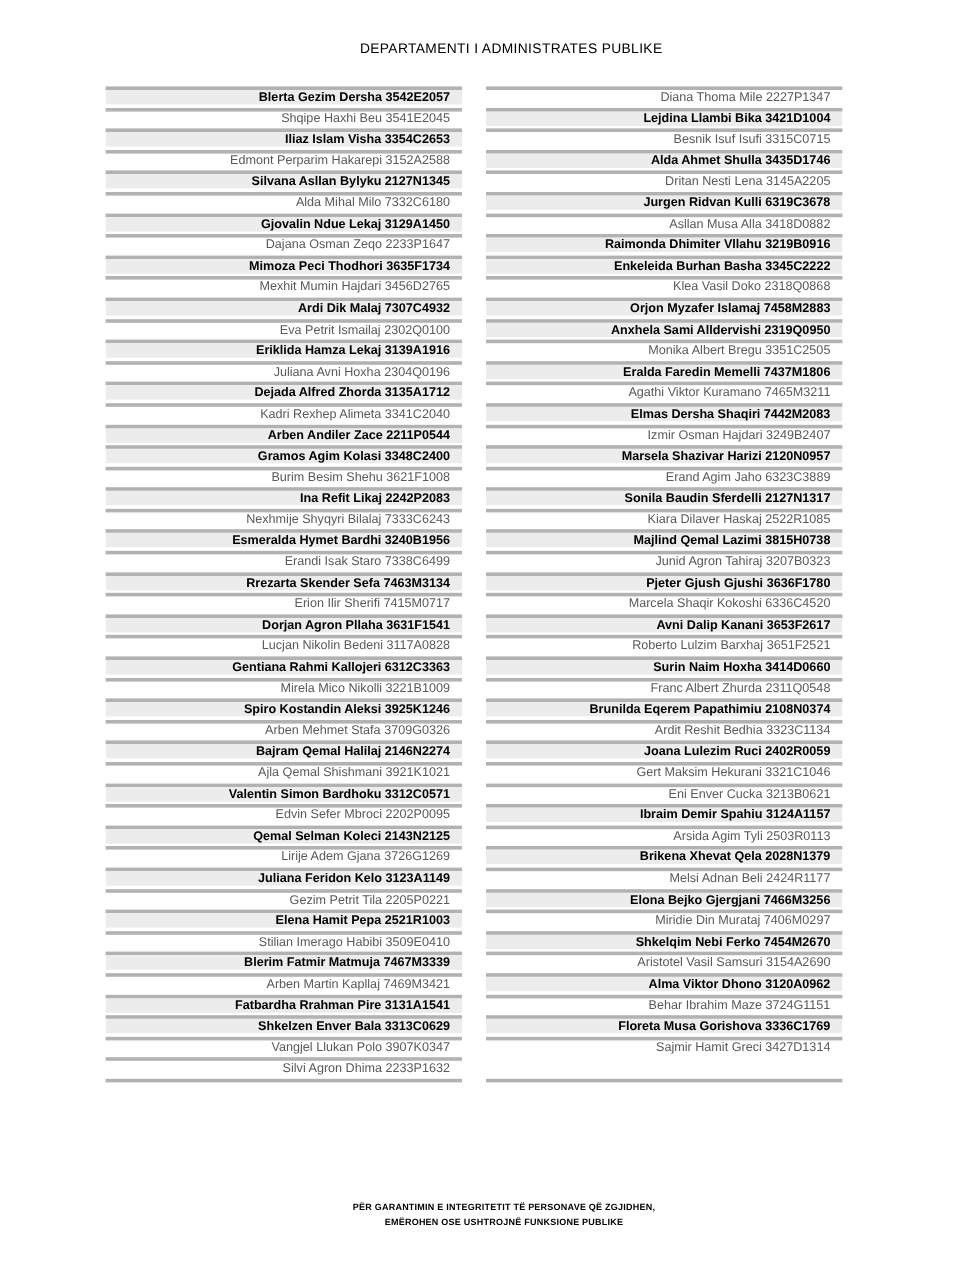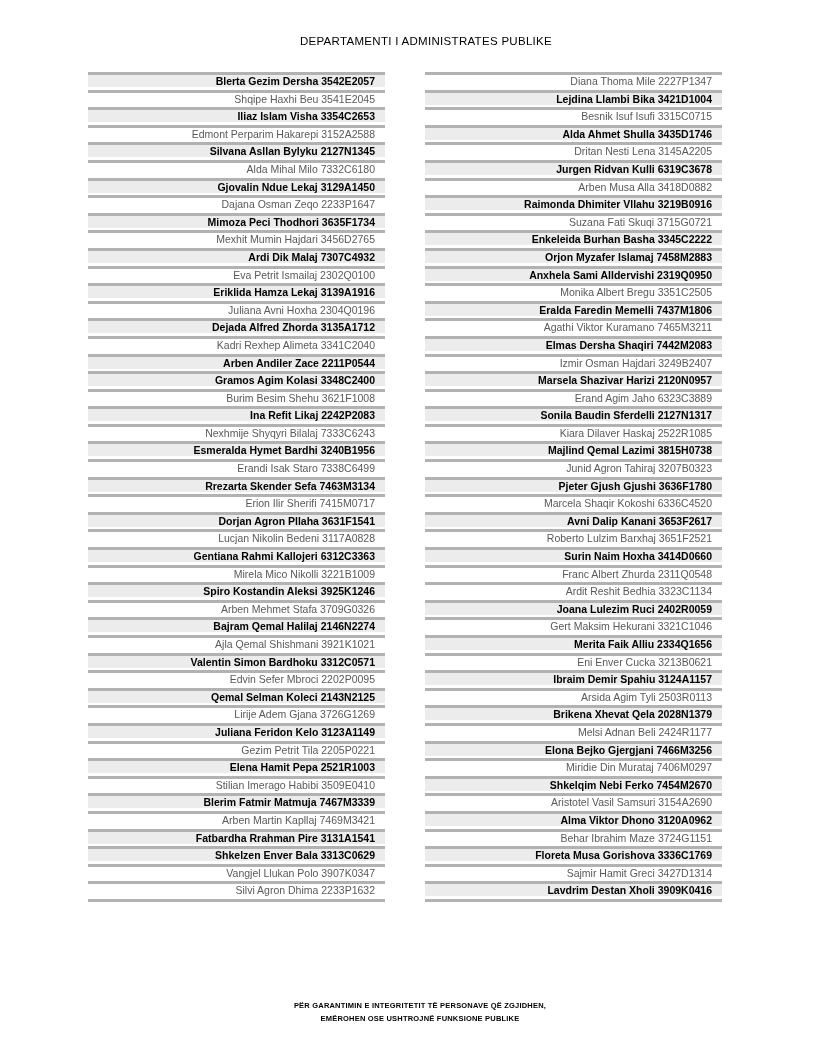--- a/index.html
+++ b/index.html
@@ -24,21 +24,21 @@
     font-size: 11.5px;
     letter-spacing: 0.3px;
     color: #000000;
   }
   .columns {
     position: absolute;
     top: 72px;
     left: 88px;
     width: 634px;
     display: flex;
-    gap: 40px;
+    gap: 20px;
   }
   .col {
     width: 297px;
     border-bottom: 3px solid #b2b2b2;
   }
   .row {
     border-top: 3px solid #b2b2b2;
     height: 14.6px;
     overflow: hidden;
   }
@@ -232,31 +232,31 @@
       <div class="row shaded">
         <div class="band">Alda Ahmet Shulla 3435D1746</div>
       </div>
       <div class="row">
         <div class="band">Dritan Nesti Lena 3145A2205</div>
       </div>
       <div class="row shaded">
         <div class="band">Jurgen Ridvan Kulli 6319C3678</div>
       </div>
       <div class="row">
-        <div class="band">Arben Musa Alla 3418D0882</div>
+        <div class="band">Asllan Musa Alla 3418D0882</div>
       </div>
       <div class="row shaded">
         <div class="band">Raimonda Dhimiter Vllahu 3219B0916</div>
       </div>
-      <div class="row">
-        <div class="band">Suzana Fati Skuqi 3715G0721</div>
-      </div>
       <div class="row shaded">
         <div class="band">Enkeleida Burhan Basha 3345C2222</div>
       </div>
+      <div class="row">
+        <div class="band">Klea Vasil Doko 2318Q0868</div>
+      </div>
       <div class="row shaded">
         <div class="band">Orjon Myzafer Islamaj 7458M2883</div>
       </div>
       <div class="row shaded">
         <div class="band">Anxhela Sami Alldervishi 2319Q0950</div>
       </div>
       <div class="row">
         <div class="band">Monika Albert Bregu 3351C2505</div>
       </div>
       <div class="row shaded">
@@ -300,32 +300,32 @@
       </div>
       <div class="row">
         <div class="band">Roberto Lulzim Barxhaj 3651F2521</div>
       </div>
       <div class="row shaded">
         <div class="band">Surin Naim Hoxha 3414D0660</div>
       </div>
       <div class="row">
         <div class="band">Franc Albert Zhurda 2311Q0548</div>
       </div>
+      <div class="row shaded">
+        <div class="band">Brunilda Eqerem Papathimiu 2108N0374</div>
+      </div>
       <div class="row">
         <div class="band">Ardit Reshit Bedhia 3323C1134</div>
       </div>
       <div class="row shaded">
         <div class="band">Joana Lulezim Ruci 2402R0059</div>
       </div>
       <div class="row">
         <div class="band">Gert Maksim Hekurani 3321C1046</div>
       </div>
-      <div class="row shaded">
-        <div class="band">Merita Faik Alliu 2334Q1656</div>
-      </div>
       <div class="row">
         <div class="band">Eni Enver Cucka 3213B0621</div>
       </div>
       <div class="row shaded">
         <div class="band">Ibraim Demir Spahiu 3124A1157</div>
       </div>
       <div class="row">
         <div class="band">Arsida Agim Tyli 2503R0113</div>
       </div>
       <div class="row shaded">
@@ -350,23 +350,20 @@
         <div class="band">Alma Viktor Dhono 3120A0962</div>
       </div>
       <div class="row">
         <div class="band">Behar Ibrahim Maze 3724G1151</div>
       </div>
       <div class="row shaded">
         <div class="band">Floreta Musa Gorishova 3336C1769</div>
       </div>
       <div class="row">
         <div class="band">Sajmir Hamit Greci 3427D1314</div>
-      </div>
-      <div class="row shaded">
-        <div class="band">Lavdrim Destan Xholi 3909K0416</div>
       </div>
     </div>
 </div>
 
 <div class="footer">
   <div>PËR GARANTIMIN E INTEGRITETIT TË PERSONAVE QË ZGJIDHEN,</div>
   <div>EMËROHEN OSE USHTROJNË FUNKSIONE PUBLIKE</div>
 </div>
 
 </body></html>

